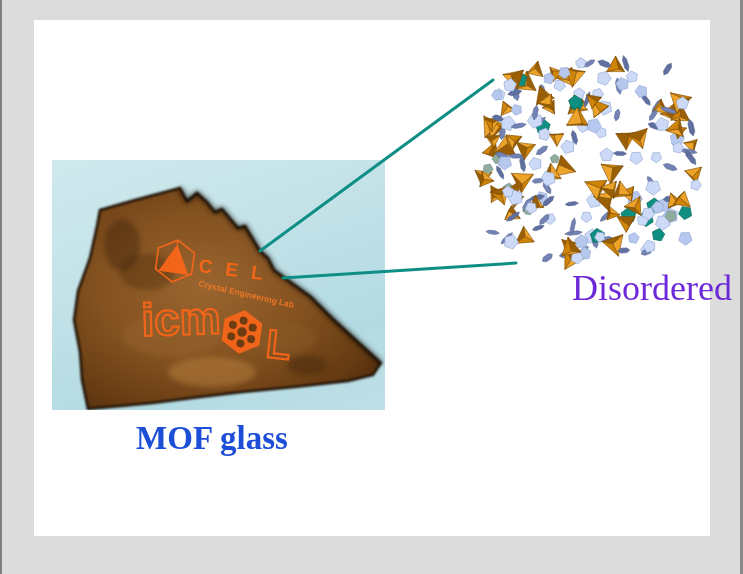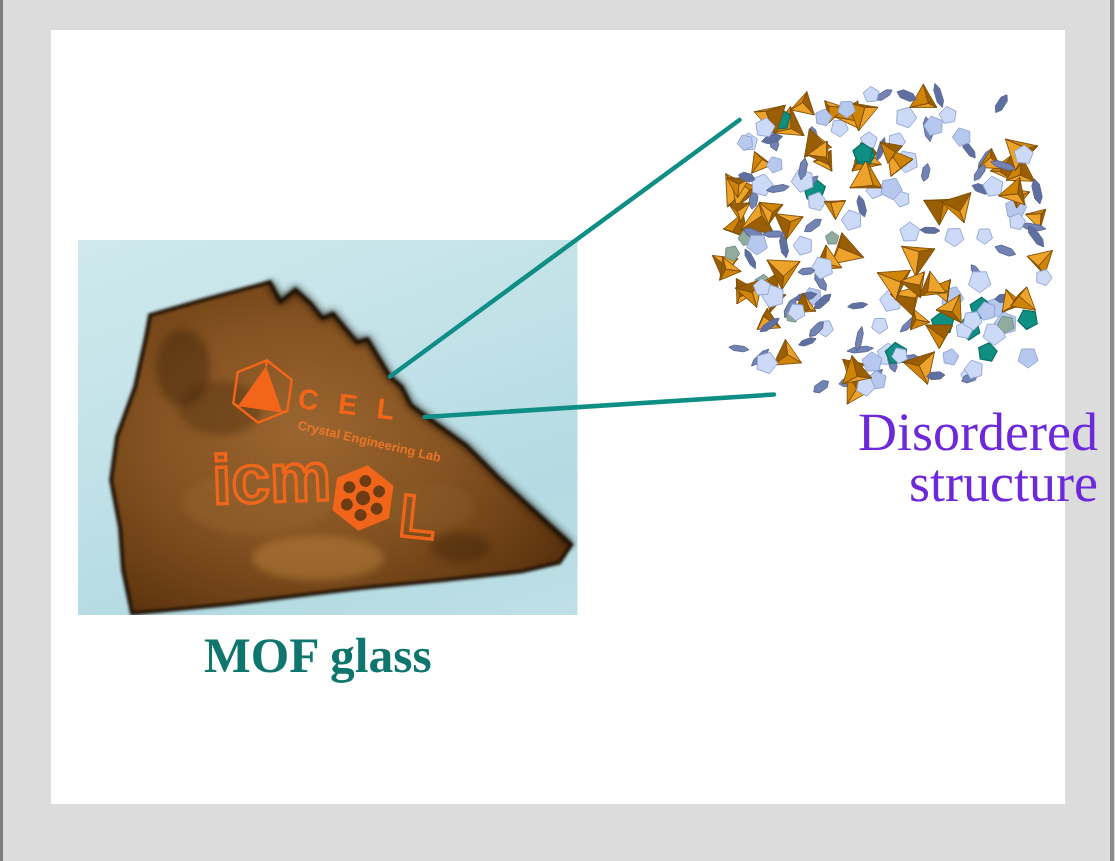--- a/index.html
+++ b/index.html
@@ -21,21 +21,21 @@
     overflow:hidden;
   }
   .photo-label{
     position:absolute;left:4px;top:2px;
     font-weight:bold;font-size:24px;color:#111;
     letter-spacing:0px;white-space:nowrap;
   }
   .photo-svg{position:absolute;left:0;top:0;}
   .caption-mof{
     position:absolute;left:42px;top:420px;width:340px;
-    text-align:center;font-weight:bold;font-size:33px;color:#0f766e;
+    text-align:center;font-weight:bold;font-size:33px;color:#1d4ed8;
   }
   .caption-disordered{
     position:absolute;left:482px;top:271px;width:250px;
     text-align:right;font-size:36px;line-height:34px;color:#6d28d9;
   }
   #connector-svg{position:absolute;left:0;top:0;pointer-events:none;}
   #structure-svg{position:absolute;left:468px;top:48px;overflow:visible;}
   .shard-blur{filter:blur(1.1px);}
   .soft{filter:blur(2.5px);}
 </style>
@@ -419,14 +419,13 @@
 
 <svg id="connector-svg" width="743" height="574" viewBox="0 0 743 574">
     <line x1="260" y1="251" x2="493" y2="80" stroke="#0e8e85" stroke-width="3" stroke-linecap="round"></line>
     <line x1="283" y1="278" x2="516" y2="263" stroke="#0e8e85" stroke-width="3" stroke-linecap="round"></line>
   </svg>
 
 <div class="caption-mof">MOF glass</div>
 
 <div class="caption-disordered">
   <div>Disordered</div>
-  <div>structure</div>
 </div>
 
 </body></html>

